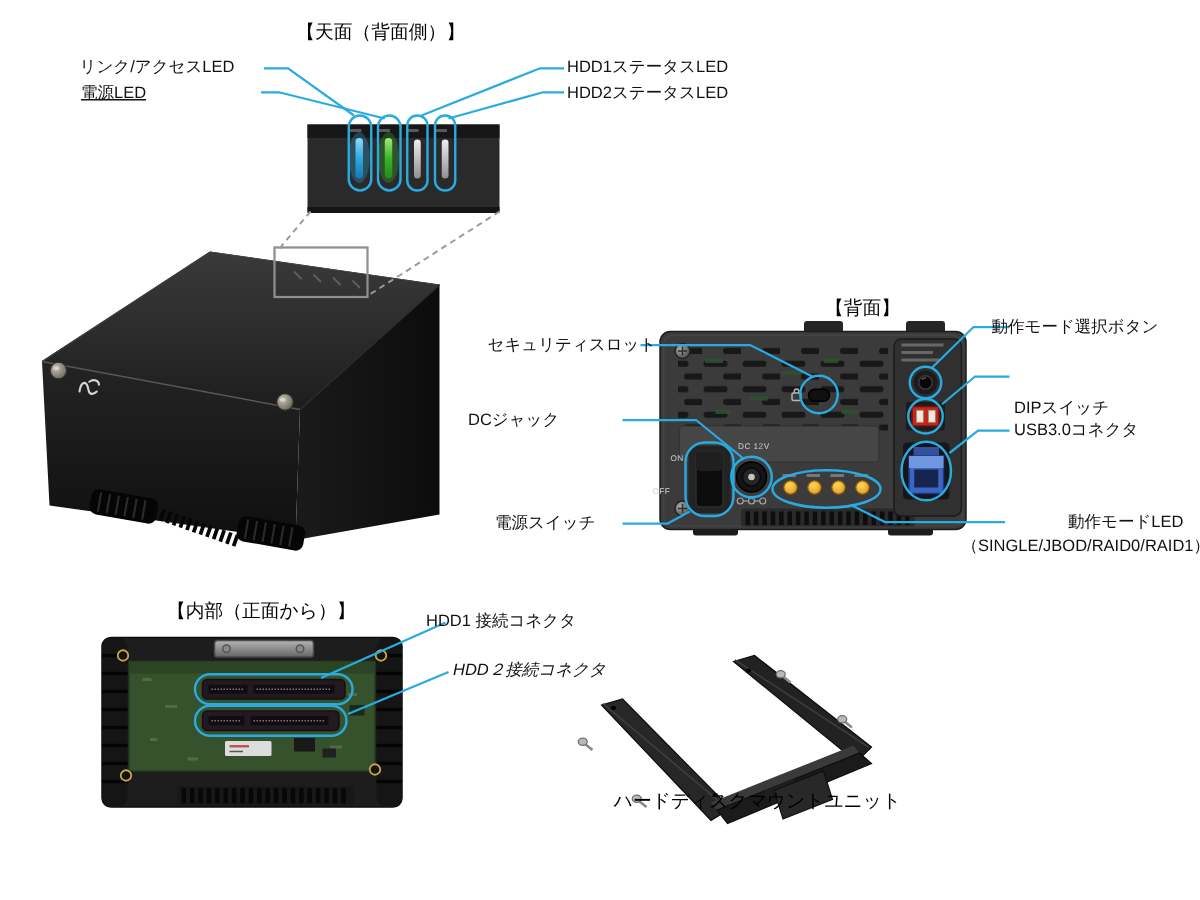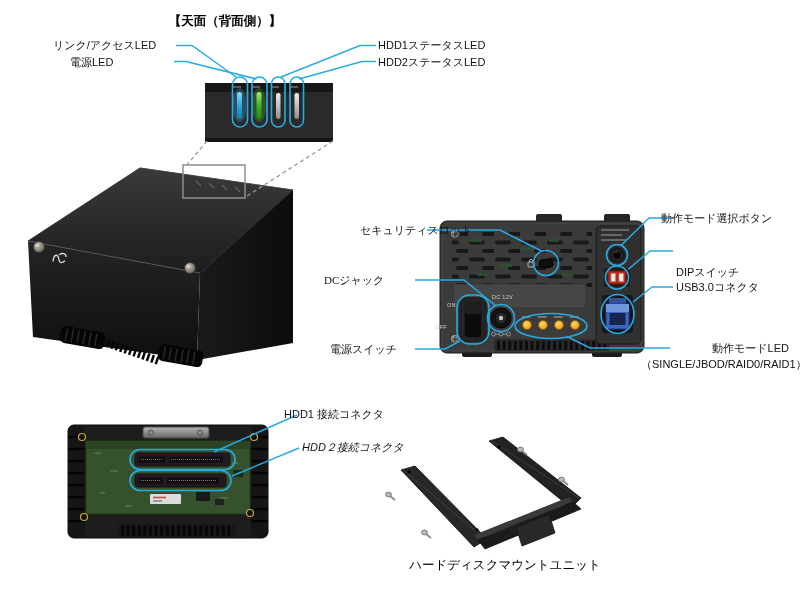--- a/index.html
+++ b/index.html
@@ -1,21 +1,21 @@
 <!DOCTYPE html>
 <html><head>
 <meta charset="utf-8">
 <style>
   html,body{margin:0;padding:0;background:#fff;}
   #stage{position:relative;width:800px;height:600px;background:#ffffff;overflow:hidden;
          font-family:"Liberation Sans","DejaVu Sans",sans-serif;}
   #artwork{position:absolute;left:0;top:0;}
   .lbl{position:absolute;font-size:11px;color:#111;line-height:1.15;white-space:nowrap;}
   .lbl.r{}
-  .ttl{position:absolute;font-size:12.5px;font-weight:bold;color:#000;text-align:center;white-space:nowrap;}
+  .ttl{position:absolute;font-size:12.5px;font-weight:normal;color:#000;text-align:right;white-space:nowrap;}
   .cap{position:absolute;font-size:12.5px;color:#000;text-align:center;white-space:nowrap;}
   .svgtxt{font-family:"Liberation Sans","DejaVu Sans",sans-serif;font-size:5.5px;fill:#cfcfcf;letter-spacing:.3px;}
 </style>
 </head>
 <body>
 
 <div id="stage">
 
 <svg id="artwork" width="800" height="600" viewBox="0 0 800 600">
   <defs>
@@ -383,31 +383,33 @@
     </g>
     <g stroke="#29abe2" stroke-width="1.5" fill="none">
       <line x1="297" y1="415" x2="214" y2="452"></line>
       <line x1="299" y1="448" x2="232" y2="476"></line>
     </g>
   </g>
 </svg>
 
 <div class="ttl" style="left:140px;top:13px;width:170px;">【天面（背面側）】</div>
 <div class="lbl r" style="left:53px;top:39px;width:120px;">リンク/アクセスLED</div>
-<div class="lbl r" style="left:70px;top:56px;width:118px;">電源LED</div>
+<div class="lbl r" style="left:54px;top:56px;width:118px;text-decoration:underline;">電源LED</div>
 <div class="lbl" style="left:378px;top:39px;">HDD1ステータスLED</div>
 <div class="lbl" style="left:378px;top:56px;">HDD2ステータスLED</div>
 
-<div class="lbl r" style="left:325px;top:224px;width:100px;margin-left:35px;">セキュリティスロット</div>
-<div class="lbl r" style="left:324px;top:274px;width:83px;font-family:Liberation Serif, serif;">DCジャック</div>
+<div class="ttl" style="left:470px;top:197px;width:130px;">【背面】</div>
+<div class="lbl r" style="left:325px;top:224px;width:100px;">セキュリティスロット</div>
+<div class="lbl r" style="left:312px;top:274px;width:83px;">DCジャック</div>
 <div class="lbl r" style="left:330px;top:343px;width:83px;">電源スイッチ</div>
 <div class="lbl" style="left:661px;top:212px;">動作モード選択ボタン</div>
 <div class="lbl" style="left:676px;top:245px;margin-top:21px;">DIPスイッチ</div>
 <div class="lbl" style="left:676px;top:281px;">USB3.0コネクタ</div>
 <div class="lbl" style="left:712px;top:342px;">動作モードLED</div>
 <div class="lbl" style="left:641px;top:358px;">（SINGLE/JBOD/RAID0/RAID1）</div>
 
+<div class="ttl" style="left:67px;top:399px;width:170px;">【内部（正面から）】</div>
 <div class="lbl" style="left:284px;top:408px;">HDD1 接続コネクタ</div>
 <div class="lbl" style="left:302px;top:441px;font-style:italic;">HDD２接続コネクタ</div>
 
-<div class="cap" style="left:395px;top:557px;width:220px;">ハードディスクマウントユニット</div>
+<div class="cap" style="left:395px;top:526px;width:220px;">ハードディスクマウントユニット</div>
 
 </div>
 
 </body></html>

